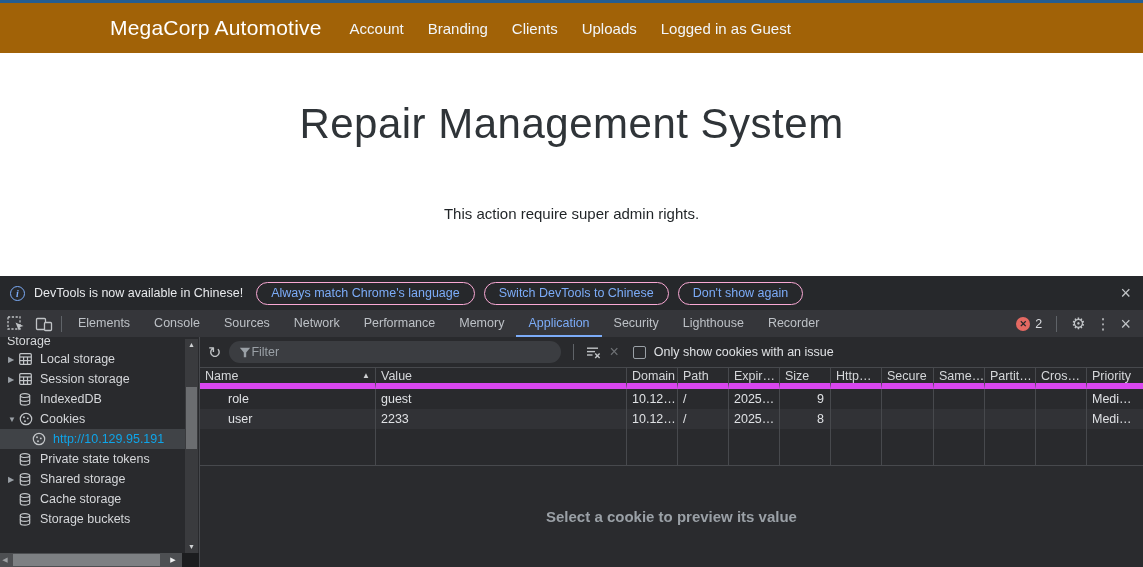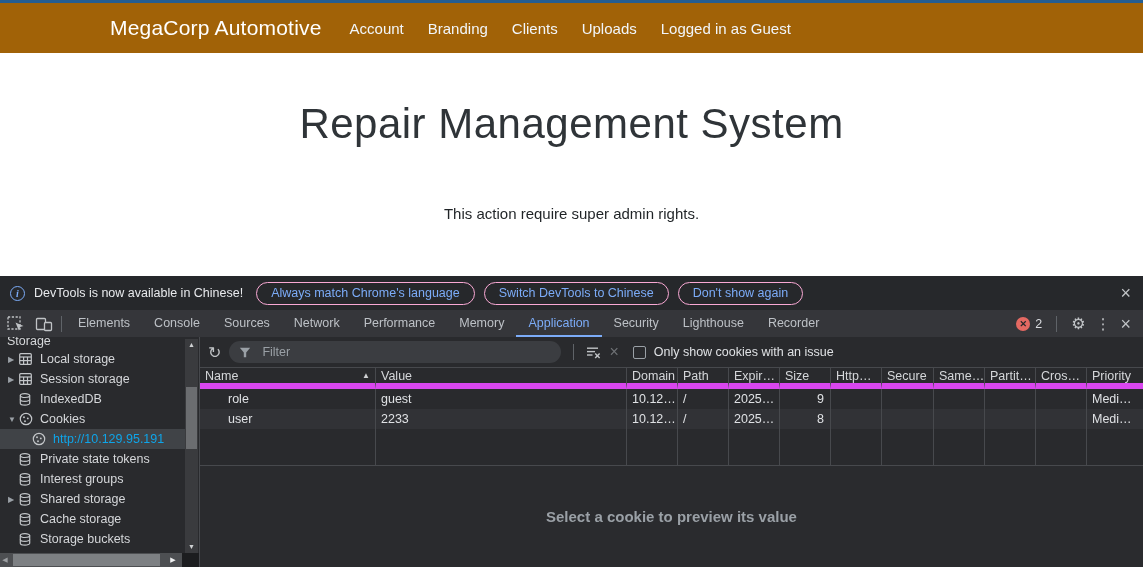--- a/index.html
+++ b/index.html
@@ -57,21 +57,21 @@
   .hscroll { position:absolute; left:0; bottom:0; width:200px; height:14px; background:#4d4f52; }
   .hscroll .arr { position:absolute; top:0; height:14px; width:10px; color:#9b9ea1; font-size:7px; line-height:14px; text-align:center; }
   .hscroll .arr.left { left:0; } .hscroll .arr.right { left:168px; color:#f0f1f2; }
   .hthumb { position:absolute; top:1px; left:13px; width:147px; height:12px; background:#7d8083; }
   .hcorner { position:absolute; right:0; bottom:0; width:17px; height:14px; background:#1c1d1f; }
 
   
   .cookie-panel { flex:1; display:flex; flex-direction:column; background:#292a2d; min-width:0; }
   .cookie-toolbar { height:31px; flex:none; display:flex; align-items:center; padding:0 8px; gap:8px; border-bottom:1px solid #47494d; }
   .refresh { color:#c0c3c6; font-size:16px; cursor:pointer; }
-  .filter-pill { width:332px; height:22px; background:#3b3d41; border-radius:12px; display:flex; align-items:center; padding:0 10px; gap:11px; }
+  .filter-pill { width:332px; height:22px; background:#3b3d41; border-radius:12px; display:flex; align-items:center; padding:0 10px; gap:0; }
   .filter-pill input { background:transparent; border:none; outline:none; color:#e8eaed; font-size:12.5px; width:100%; font-family:inherit; }
   .filter-pill input::placeholder { color:#9aa0a6; }
   .muted-x { color:#6e7175; font-size:16px; }
   .checkbox { width:13px; height:13px; border:1.5px solid #9aa0a6; border-radius:2px; margin-left:6px; flex:none; cursor:pointer; }
   .cb-label { color:#dfe1e4; white-space:nowrap; }
 
   .grid { flex:none; border-bottom:1px solid #47494d; }
   .grow { display:grid; grid-template-columns:176px 251px 51px 51px 51px 51px 51px 52px 51px 51px 51px minmax(0,1fr); }
   .gcell { border-right:1px solid #47494d; padding:0 5px; display:flex; align-items:center; overflow:hidden; white-space:nowrap; }
   .gcell:last-child { border-right:none; }
@@ -232,31 +232,20 @@
             <span class="s-icon">
               <svg width="12" height="13" viewBox="0 0 12 13">
                   <ellipse cx="6" cy="2.6" rx="4.7" ry="1.9" fill="none" stroke="#c3c6c9" stroke-width="1.2"></ellipse>
                   <path d="M1.3 2.6 v7.6 c0 1.05 2.1 1.9 4.7 1.9 s4.7 -.85 4.7 -1.9 v-7.6" fill="none" stroke="#c3c6c9" stroke-width="1.2"></path>
                   <path d="M1.3 6.4 c0 1.05 2.1 1.9 4.7 1.9 s4.7 -.85 4.7 -1.9" fill="none" stroke="#c3c6c9" stroke-width="1.2"></path>
                 </svg>
             </span>
             <span class="s-label">Private state tokens</span>
           </div>
 
-          <div class="side-row">
-            <span class="twisty"></span>
-            <span class="s-icon">
-              <svg width="12" height="13" viewBox="0 0 12 13">
-                  <ellipse cx="6" cy="2.6" rx="4.7" ry="1.9" fill="none" stroke="#c3c6c9" stroke-width="1.2"></ellipse>
-                  <path d="M1.3 2.6 v7.6 c0 1.05 2.1 1.9 4.7 1.9 s4.7 -.85 4.7 -1.9 v-7.6" fill="none" stroke="#c3c6c9" stroke-width="1.2"></path>
-                  <path d="M1.3 6.4 c0 1.05 2.1 1.9 4.7 1.9 s4.7 -.85 4.7 -1.9" fill="none" stroke="#c3c6c9" stroke-width="1.2"></path>
-                </svg>
-            </span>
-            <span class="s-label">Interest groups</span>
-          </div>
 
           <div class="side-row">
             <span class="twisty">▶</span>
             <span class="s-icon">
               <svg width="12" height="13" viewBox="0 0 12 13">
                   <ellipse cx="6" cy="2.6" rx="4.7" ry="1.9" fill="none" stroke="#c3c6c9" stroke-width="1.2"></ellipse>
                   <path d="M1.3 2.6 v7.6 c0 1.05 2.1 1.9 4.7 1.9 s4.7 -.85 4.7 -1.9 v-7.6" fill="none" stroke="#c3c6c9" stroke-width="1.2"></path>
                   <path d="M1.3 6.4 c0 1.05 2.1 1.9 4.7 1.9 s4.7 -.85 4.7 -1.9" fill="none" stroke="#c3c6c9" stroke-width="1.2"></path>
                 </svg>
             </span>

